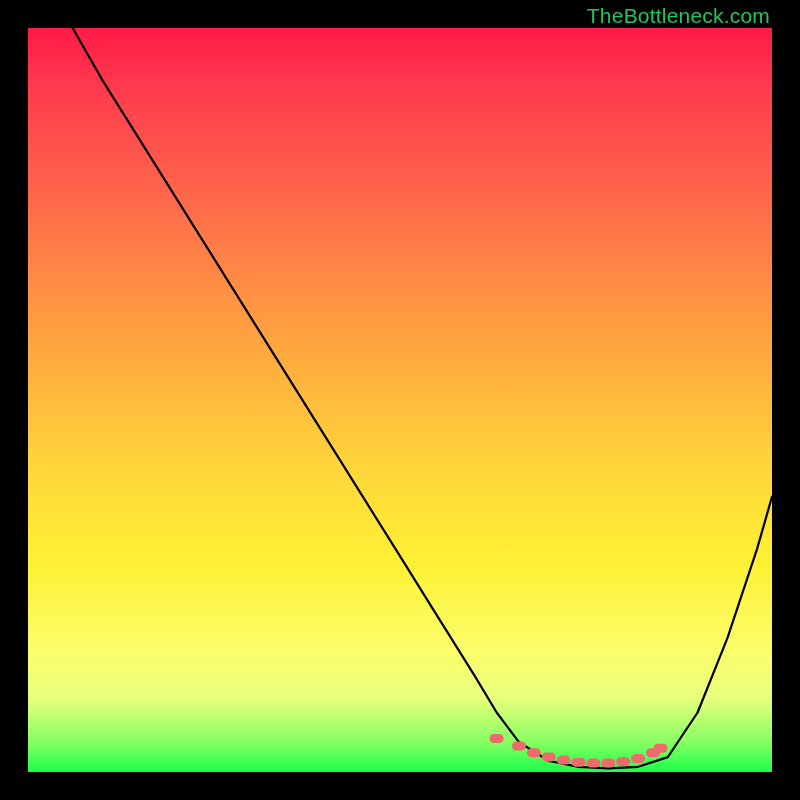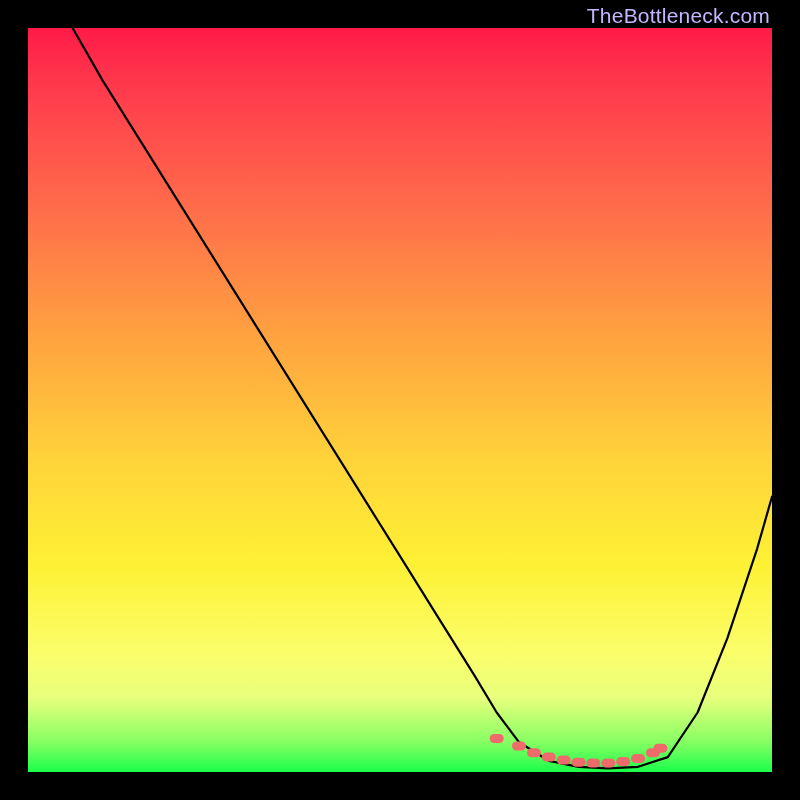--- a/index.html
+++ b/index.html
@@ -42,21 +42,21 @@
     position: absolute;
     left: 0;
     top: 0;
     width: 744px;
     height: 744px;
   }
   .watermark {
     position: absolute;
     right: 30px;
     top: 4px;
-    color: #c4b5fd;
+    color: #22c55e;
     font-size: 21px;
     font-weight: 500;
     letter-spacing: 0.2px;
   }
 </style>
 </head>
 <body>
 
 <div class="stage">
 

